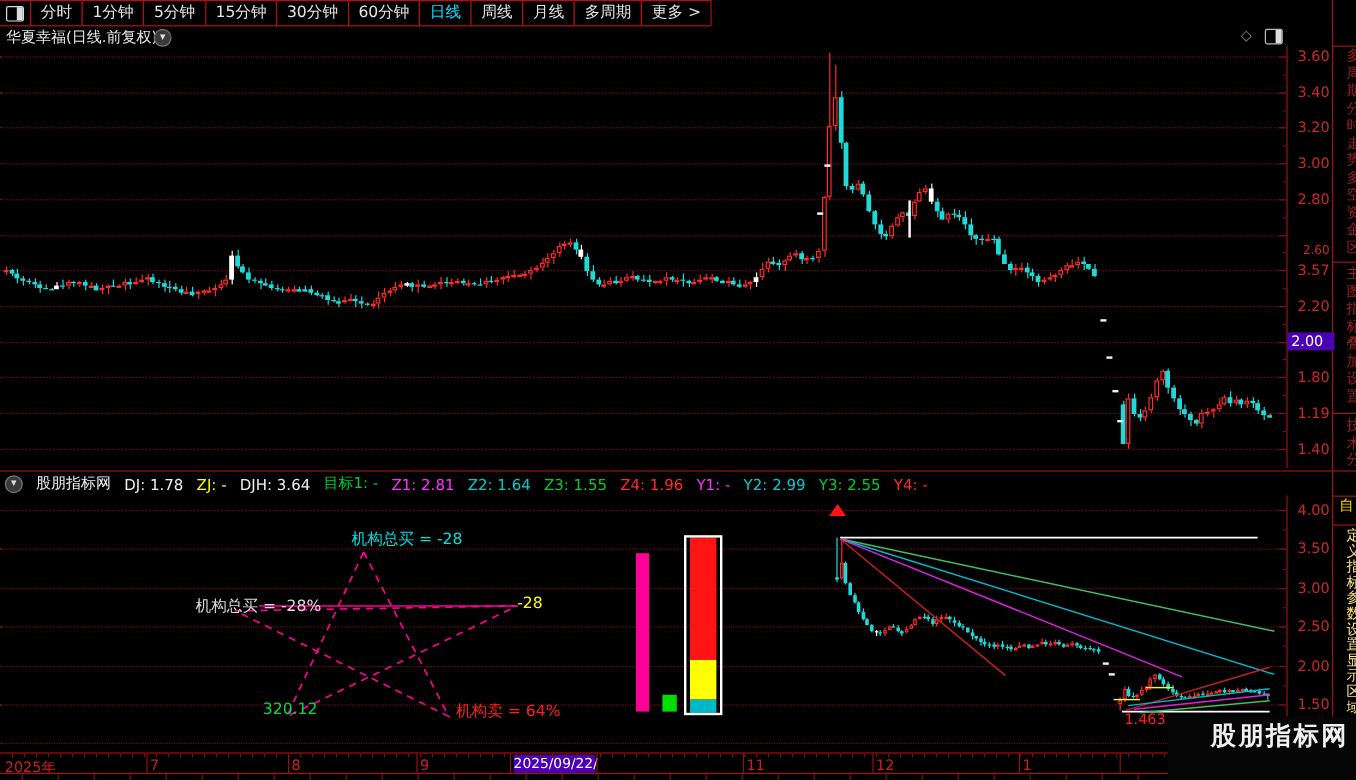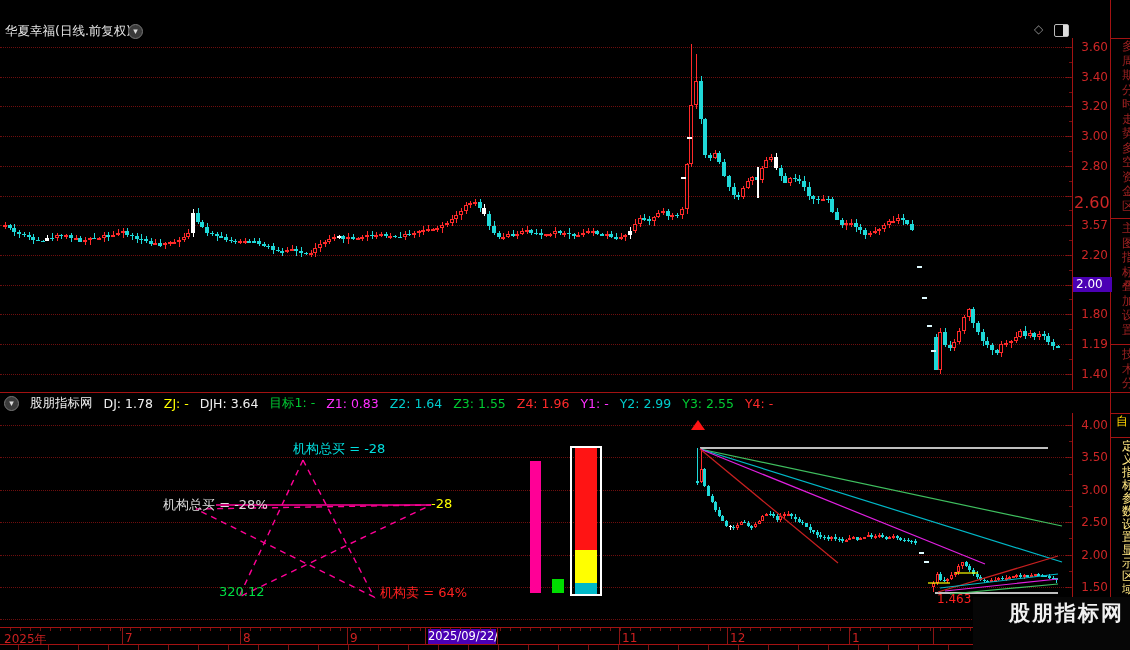--- a/index.html
+++ b/index.html
@@ -26,39 +26,57 @@
   #watermark .w1{font-size:21px;font-weight:bold;letter-spacing:2px;margin-top:2px;}
   #watermark .w2{font-size:18px;font-weight:bold;}
   .tri-up{width:0;height:0;border-left:7px solid transparent;border-right:7px solid transparent;border-bottom:10px solid #ff1414;}
 </style>
 </head>
 <body>
 
 <div class="screen">
 
   <div id="toolbar">
+    <div class="tb-group">
+      <div class="tb-btn" style="padding:0 5px;display:flex;align-items:center;">
+        <span class="panel-ico"></span>
+      </div>
+      <span id="tb-left-items" style="display:flex;">
+          <div class="tb-btn">分时</div>
+          <div class="tb-btn">1分钟</div>
+          <div class="tb-btn">5分钟</div>
+          <div class="tb-btn">15分钟</div>
+          <div class="tb-btn">30分钟</div>
+          <div class="tb-btn">60分钟</div>
+          <div class="tb-btn active">日线</div>
+          <div class="tb-btn">周线</div>
+          <div class="tb-btn">月线</div>
+          <div class="tb-btn">多周期</div>
+          <div class="tb-btn">更多 &gt;</div>
+        </span>
+    </div>
   </div>
 
   <div id="title-row">
     <span class="abs" style="left:5px;top:1px;">华夏幸福(日线.前复权)</span>
     <span class="circ-ico abs" style="left:128px;top:2px;">▾</span>
     <span class="abs" style="left:1034px;top:0px;color:#888;font-size:12px;">◇</span>
     <span class="panel-ico abs" style="left:1054px;top:2px;border-color:#bbb;"></span>
   </div>
 
   <div id="main-pane" class="abs" style="left: 0px; top: 38px; width: 1110px; height: 352px; overflow: visible;"></div>
 
   <div id="ind-header">
     <span class="circ-ico" style="flex:0 0 auto;">▾</span>
   <span style="color: rgb(240, 240, 240); white-space: nowrap;">股朋指标网</span>
       <span style="color: rgb(240, 240, 240); white-space: nowrap;">DJ: 1.78</span>
       <span style="color: rgb(255, 255, 0); white-space: nowrap;">ZJ: -</span>
       <span style="color: rgb(240, 240, 240); white-space: nowrap;">DJH: 3.64</span>
       <span style="color: rgb(0, 204, 51); white-space: nowrap;">目标1: -</span>
-      <span style="color: rgb(255, 48, 255); white-space: nowrap;">Z1: 0.83</span>
+      <span style="color: rgb(255, 48, 255); white-space: nowrap;">Z1: 2.81</span>
       <span style="color: rgb(0, 204, 204); white-space: nowrap;">Z2: 1.64</span>
       <span style="color: rgb(0, 204, 51); white-space: nowrap;">Z3: 1.55</span>
       <span style="color: rgb(255, 42, 42); white-space: nowrap;">Z4: 1.96</span>
       <span style="color: rgb(255, 48, 255); white-space: nowrap;">Y1: -</span>
       <span style="color: rgb(0, 204, 204); white-space: nowrap;">Y2: 2.99</span>
       <span style="color: rgb(0, 204, 51); white-space: nowrap;">Y3: 2.55</span>
       <span style="color: rgb(255, 42, 42); white-space: nowrap;">Y4: -</span>
     </div>
 
   <div id="ind-pane" class="abs" style="left:0;top:413px;width:1110px;height:214px;"></div>
@@ -86,21 +104,21 @@
     <div style="position: absolute; left: 1069px; top: 121.25px; width: 3px; height: 1px; background: rgb(112, 16, 16);"></div>
     <div style="position: absolute; left: 0px; top: 106.4px; width: 1072px; height: 0px; border-top: 1px dotted rgb(110, 14, 14);"></div>
     <div style="position: absolute; left: 1074px; top: 129.1px; width: 34px; text-align: right; font-size: 12px; color: rgb(205, 38, 38);">3.00</div>
     <div style="position: absolute; left: 1066px; top: 136.1px; width: 6px; height: 1px; background: rgb(138, 21, 21);"></div>
     <div style="position: absolute; left: 1069px; top: 150.95px; width: 3px; height: 1px; background: rgb(112, 16, 16);"></div>
     <div style="position: absolute; left: 0px; top: 136.1px; width: 1072px; height: 0px; border-top: 1px dotted rgb(110, 14, 14);"></div>
     <div style="position: absolute; left: 1074px; top: 158.8px; width: 34px; text-align: right; font-size: 12px; color: rgb(205, 38, 38);">2.80</div>
     <div style="position: absolute; left: 1066px; top: 165.8px; width: 6px; height: 1px; background: rgb(138, 21, 21);"></div>
     <div style="position: absolute; left: 1069px; top: 180.65px; width: 3px; height: 1px; background: rgb(112, 16, 16);"></div>
     <div style="position: absolute; left: 0px; top: 165.8px; width: 1072px; height: 0px; border-top: 1px dotted rgb(110, 14, 14);"></div>
-    <div style="position: absolute; left: 1074px; top: 193px; width: 34px; text-align: left; font-size: 16px; color: rgb(205, 38, 38);">2.60</div>
+    <div style="position: absolute; left: 1074px; top: 204px; width: 34px; text-align: right; font-size: 10px; color: rgb(205, 38, 38);">2.60</div>
     <div style="position: absolute; left: 1066px; top: 195.5px; width: 6px; height: 1px; background: rgb(138, 21, 21);"></div>
     <div style="position: absolute; left: 1069px; top: 210.35px; width: 3px; height: 1px; background: rgb(112, 16, 16);"></div>
     <div style="position: absolute; left: 0px; top: 195.5px; width: 1072px; height: 0px; border-top: 1px dotted rgb(110, 14, 14);"></div>
     <div style="position: absolute; left: 1074px; top: 218.2px; width: 34px; text-align: right; font-size: 12px; color: rgb(205, 38, 38);">3.57</div>
     <div style="position: absolute; left: 1066px; top: 225.2px; width: 6px; height: 1px; background: rgb(138, 21, 21);"></div>
     <div style="position: absolute; left: 1069px; top: 240.05px; width: 3px; height: 1px; background: rgb(112, 16, 16);"></div>
     <div style="position: absolute; left: 0px; top: 225.2px; width: 1072px; height: 0px; border-top: 1px dotted rgb(110, 14, 14);"></div>
     <div style="position: absolute; left: 1074px; top: 247.9px; width: 34px; text-align: right; font-size: 12px; color: rgb(205, 38, 38);">2.20</div>
     <div style="position: absolute; left: 1066px; top: 254.9px; width: 6px; height: 1px; background: rgb(138, 21, 21);"></div>
     <div style="position: absolute; left: 1069px; top: 269.75px; width: 3px; height: 1px; background: rgb(112, 16, 16);"></div>

